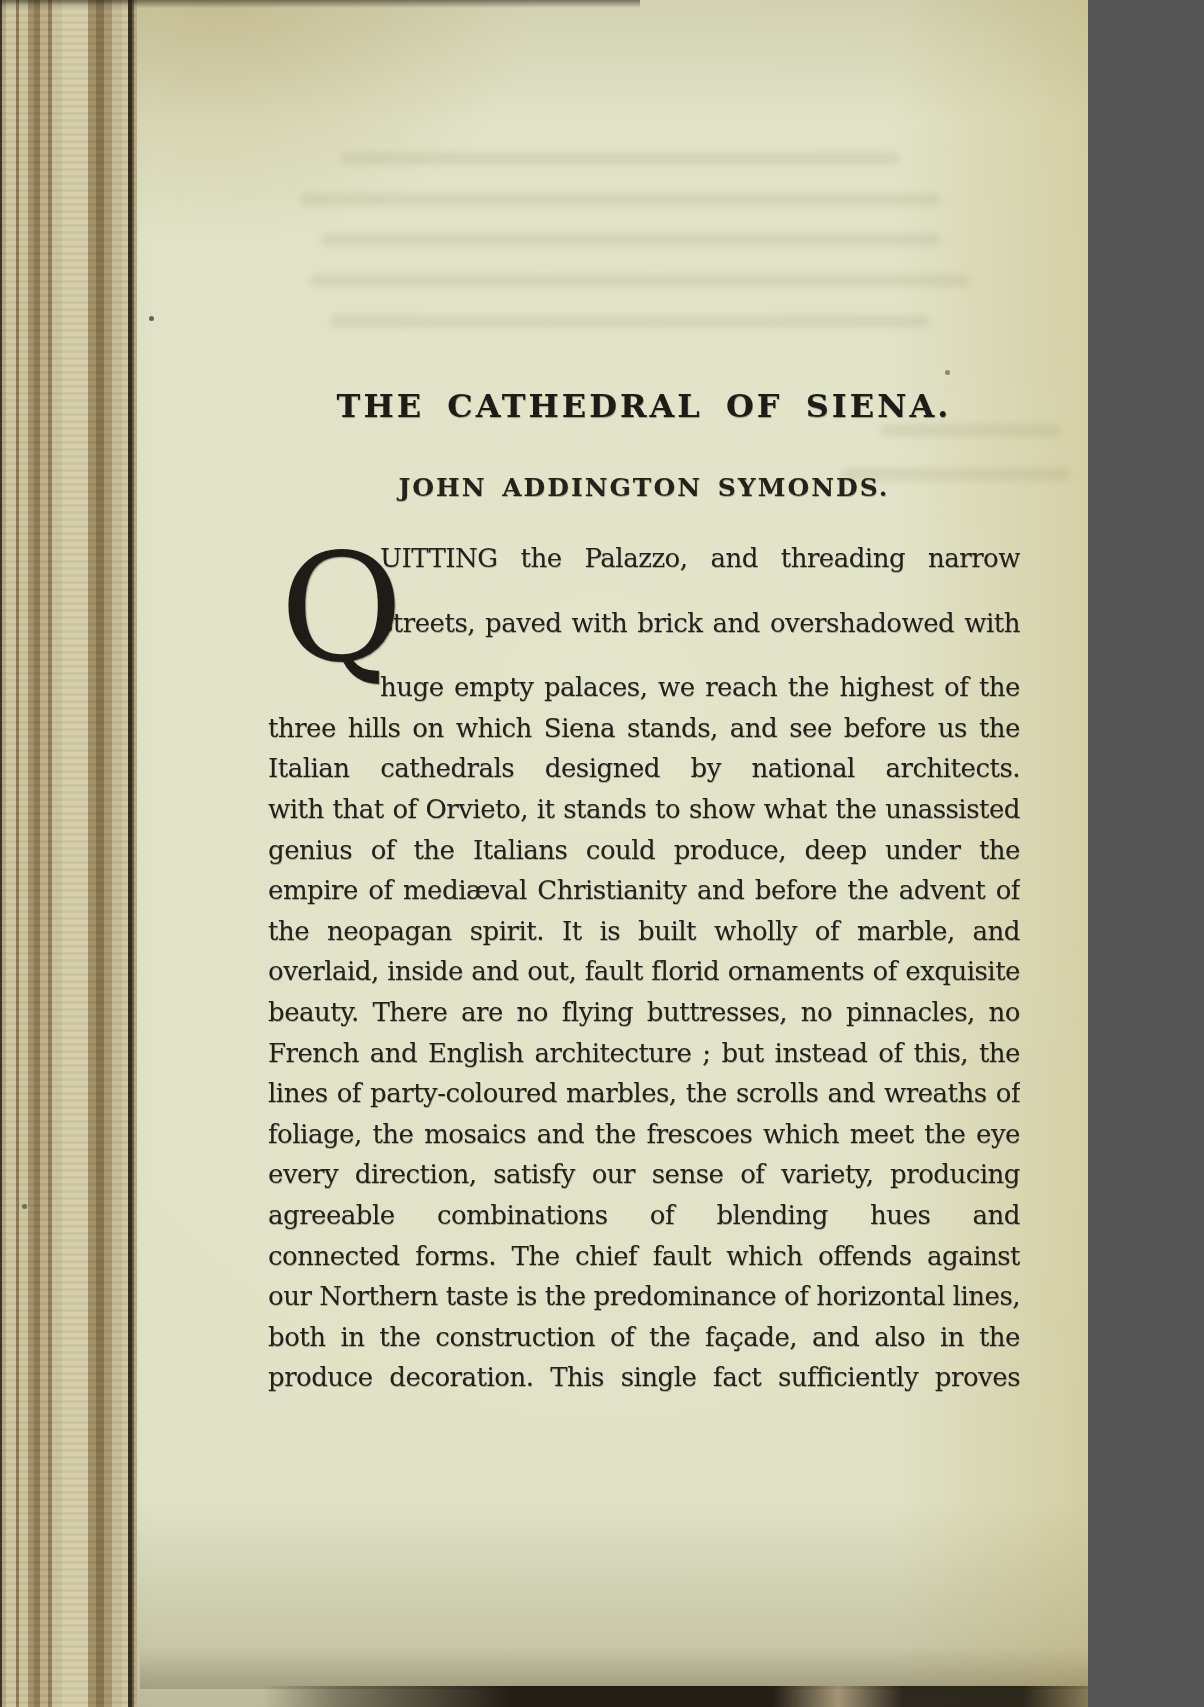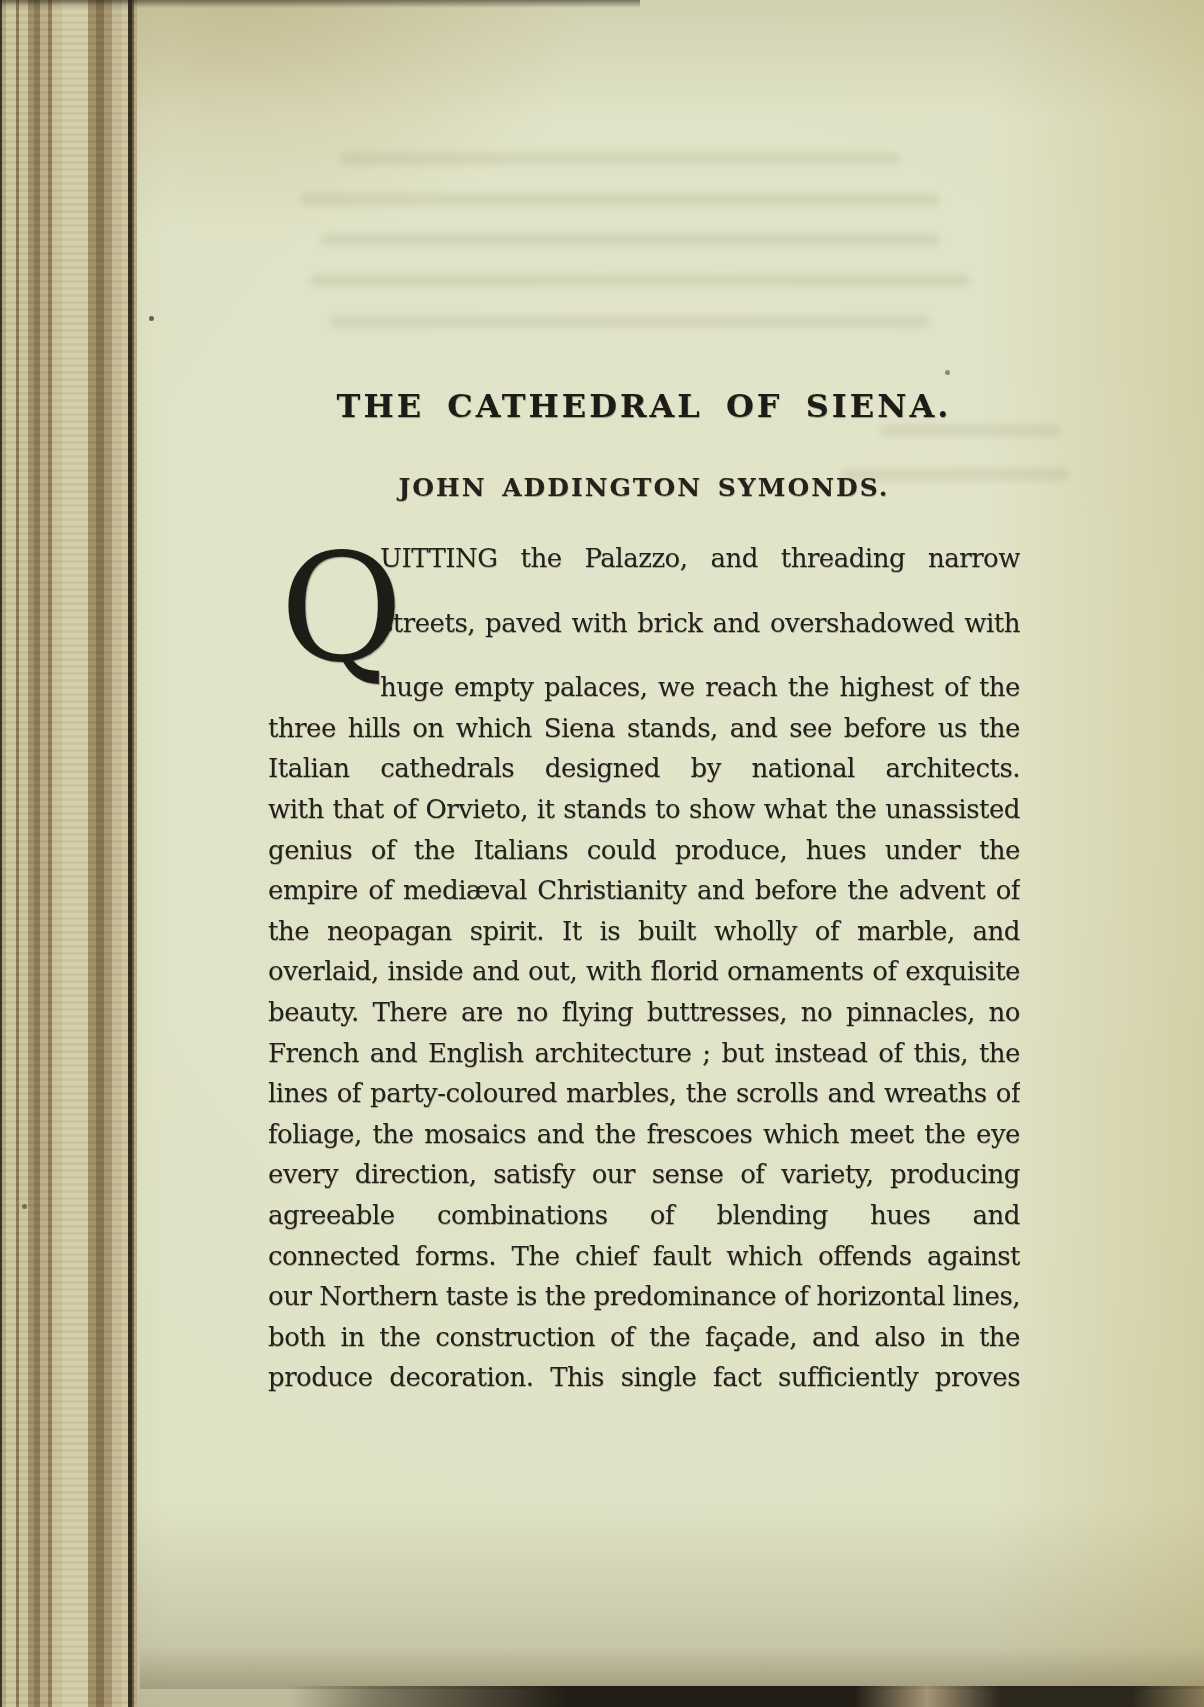--- a/index.html
+++ b/index.html
@@ -1,17 +1,17 @@
 <!DOCTYPE html>
 <html><head>
 <meta charset="utf-8">
 <style>
   html,body { margin:0; padding:0; background:#555; }
   .scan-root {
-    position:relative; width:1204px; height:1707px; overflow:hidden;
+    position:relative; width:1088px; height:1707px; overflow:hidden;
     background:#dfe2c5;
     font-family:"DejaVu Serif", serif;
   }
   
   .paper-tone {
     position:absolute; inset:0; pointer-events:none;
     background:
       radial-gradient(45% 22% at 20% 0%, rgba(176,155,98,0.38), rgba(176,155,98,0) 65%),
       radial-gradient(120% 90% at 55% 42%, rgba(255,255,255,0.10), rgba(255,255,255,0) 60%),
       linear-gradient(90deg, rgba(150,133,88,0.28) 0px, rgba(150,133,88,0) 14%, rgba(150,133,88,0) 82%, rgba(186,166,96,0.33) 100%),
@@ -107,24 +107,24 @@
 
   <div class="body-text">
     <span class="dropcap">Q</span>
 
   <div class="line">UITTING the Palazzo, and threading narrow</div>
       <div class="line">streets, paved with brick and overshadowed with</div>
       <div class="line">huge empty palaces, we reach the highest of the</div>
       <div class="line">three hills on which Siena stands, and see before us the</div>
       <div class="line">Italian cathedrals designed by national architects. Together</div>
       <div class="line">with that of Orvieto, it stands to show what the unassisted</div>
-      <div class="line">genius of the Italians could produce, hues under the</div>
+      <div class="line">genius of the Italians could produce, deep under the</div>
       <div class="line">empire of mediæval Christianity and before the advent of</div>
       <div class="line">the neopagan spirit. It is built wholly of marble, and</div>
-      <div class="line">overlaid, inside and out, with florid ornaments of exquisite</div>
+      <div class="line">overlaid, inside and out, fault florid ornaments of exquisite</div>
       <div class="line">beauty. There are no flying buttresses, no pinnacles, no</div>
       <div class="line">French and English architecture ; but instead of this, the</div>
       <div class="line">lines of party-coloured marbles, the scrolls and wreaths of</div>
       <div class="line">foliage, the mosaics and the frescoes which meet the eye in</div>
       <div class="line">every direction, satisfy our sense of variety, producing most</div>
       <div class="line">agreeable combinations of blending hues and harmoniously</div>
       <div class="line">connected forms. The chief fault which offends against</div>
       <div class="line">our Northern taste is the predominance of horizontal lines,</div>
       <div class="line">both in the construction of the façade, and also in the</div>
       <div class="line">produce decoration. This single fact sufficiently proves</div>

